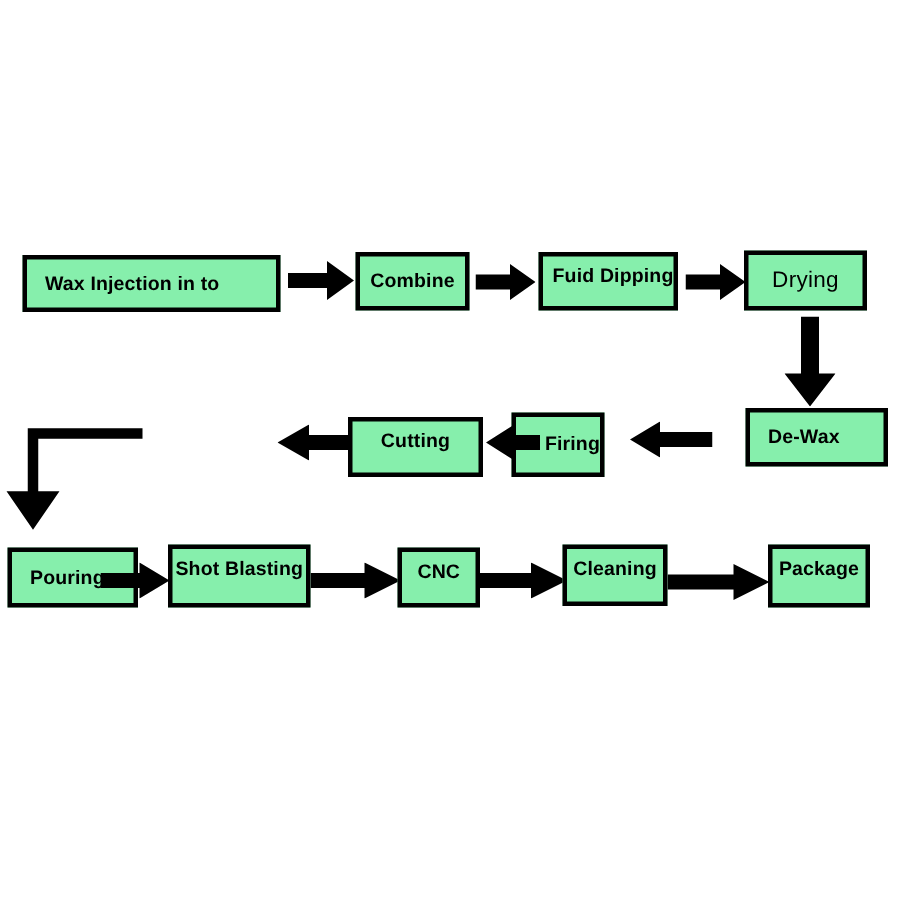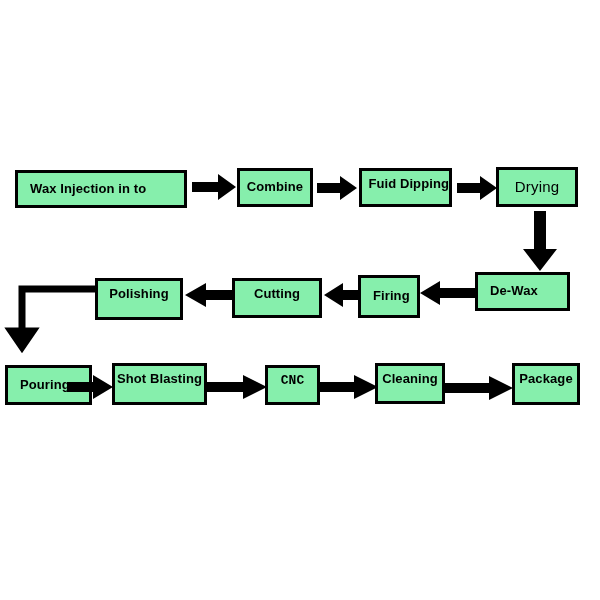--- a/index.html
+++ b/index.html
@@ -96,53 +96,50 @@
   <div class="node light pad-center" style="left:496px; top:167px; width:82px; height:40px;">
     <span class="label">Drying</span>
   </div>
 
   <div class="arrow" style="left:523px; top:211px;">
     <svg width="34" height="60" viewBox="0 0 34 60" aria-hidden="true">
       <path d="M11 0 H23 V38 H34 L17 60 L0 38 H11 Z" fill="#000000"></path>
     </svg>
   </div>
 
-  <div class="node bold pad-left" style="left:475px; top:272px; width:95px; height:39px;align-items:center;">
+  <div class="node bold pad-left" style="left:497px; top:272px; width:95px; height:39px;align-items:center;">
     <span class="label">De-Wax</span>
   </div>
 
   <div class="arrow" style="left:420px; top:281px;">
     <svg width="55" height="24" viewBox="0 0 55 24" aria-hidden="true">
       <path d="M55 7 H20 V0 L0 12 L20 24 V17 H55 Z" fill="#000000"></path>
     </svg>
   </div>
 
-  <div class="node bold pad-left" style="left:358px; top:275px; width:62px; height:43px;">
+  <div class="node bold pad-left" style="left:341px; top:275px; width:62px; height:43px;justify-content:flex-end;">
     <span class="label">Firing</span>
   </div>
 
   <div class="arrow" style="left:324px; top:283px;">
     <svg width="36" height="24" viewBox="0 0 36 24" aria-hidden="true">
       <path d="M36 7 H19 V0 L0 12 L19 24 V17 H36 Z" fill="#000000"></path>
     </svg>
   </div>
 
   <div class="node bold pad-center align-top" style="left:232px; top:278px; width:90px; height:40px;">
     <span class="label">Cutting</span>
   </div>
 
   <div class="arrow" style="left:185px; top:283px;">
     <svg width="48" height="24" viewBox="0 0 48 24" aria-hidden="true">
       <path d="M48 7 H21 V0 L0 12 L21 24 V17 H48 Z" fill="#000000"></path>
     </svg>
   </div>
 
-  <div class="node bold pad-center align-top" style="left:95px; top:278px; width:88px; height:42px;">
-    <span class="label">Polishing</span>
-  </div>
 
   <div class="elbow" style="left:10px; top:285px;">
     <svg width="95" height="72" viewBox="0 0 95 72" aria-hidden="true">
       <path d="M85 4 H12 V46 H23 L12 62 L1 46 H12" fill="none" stroke="#000000" stroke-width="7" stroke-linejoin="miter"></path>
       <path d="M12 64 L0 44 H24 Z" fill="#000000"></path>
     </svg>
   </div>
 
   <div class="node bold pad-left" style="left:5px; top:365px; width:87px; height:40px;">
     <span class="label">Pouring</span>
@@ -157,21 +154,21 @@
   <div class="node bold pad-center align-top" style="left:112px; top:363px; width:95px; height:42px;">
     <span class="label">Shot Blasting</span>
   </div>
 
   <div class="arrow" style="left:207px; top:375px;">
     <svg width="60" height="24" viewBox="0 0 60 24" aria-hidden="true">
       <path d="M0 7 H36 V0 L60 12 L36 24 V17 H0 Z" fill="#000000"></path>
     </svg>
   </div>
 
-  <div class="node bold pad-center align-top" style="left:265px; top:365px; width:55px; height:40px;font-family:Liberation Mono, monospace;">
+  <div class="node bold pad-center align-top" style="left:265px; top:365px; width:55px; height:40px;">
     <span class="label">CNC</span>
   </div>
 
   <div class="arrow" style="left:320px; top:375px;">
     <svg width="58" height="24" viewBox="0 0 58 24" aria-hidden="true">
       <path d="M0 7 H34 V0 L58 12 L34 24 V17 H0 Z" fill="#000000"></path>
     </svg>
   </div>
 
   <div class="node bold pad-center align-top" style="left:375px; top:363px; width:70px; height:41px;">

